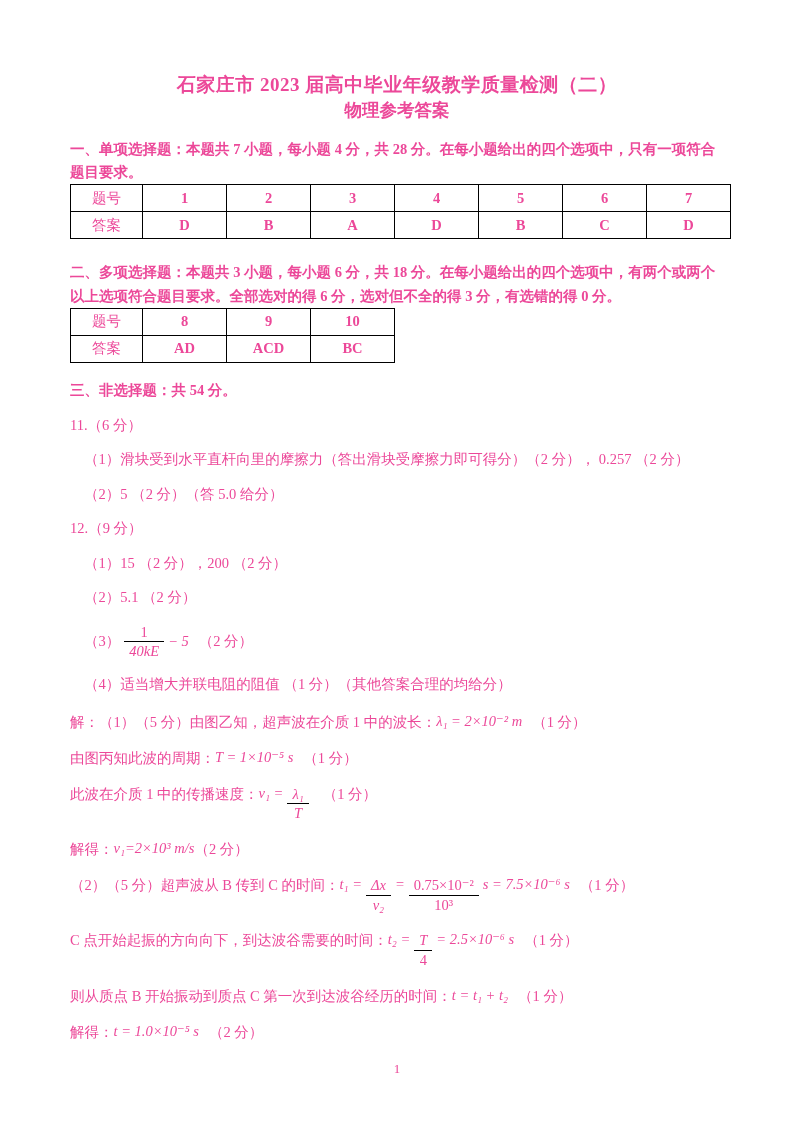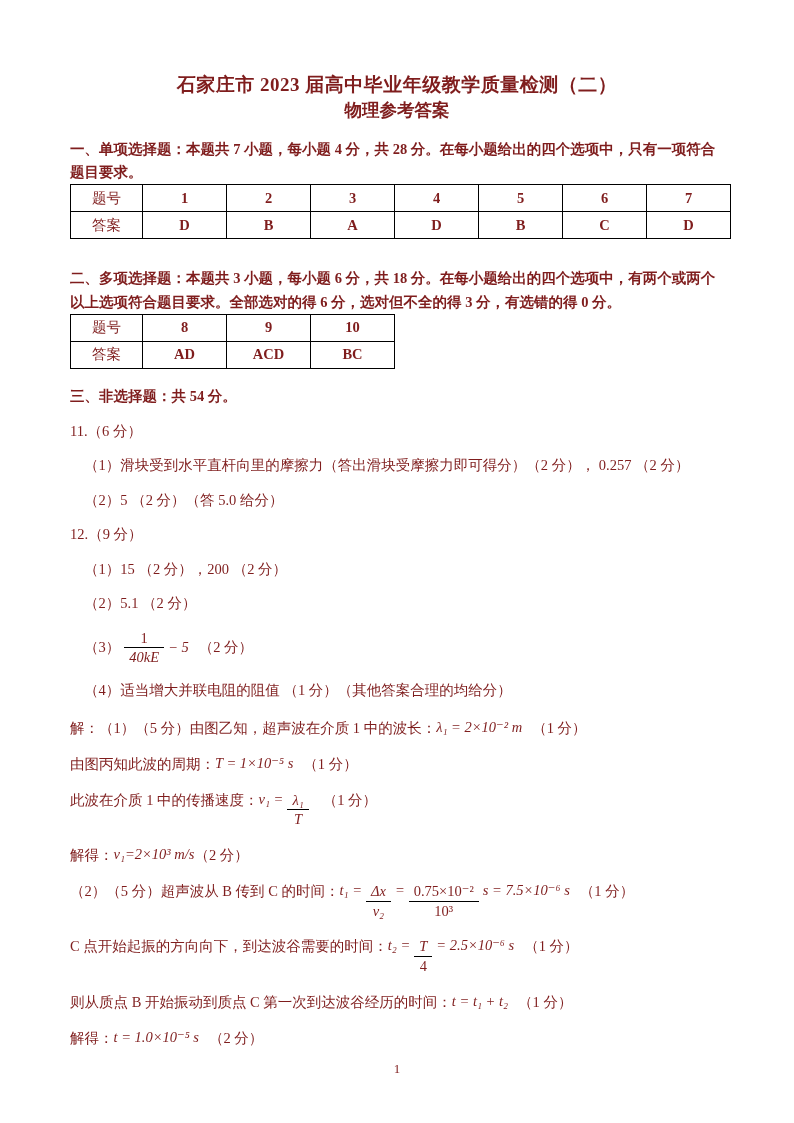--- a/index.html
+++ b/index.html
@@ -3,21 +3,21 @@
 <meta charset="utf-8">
 <style>
   * { margin: 0; padding: 0; box-sizing: border-box; }
   html, body { background: #e8e8e8; }
   .page {
     position: relative;
     width: 794px;
     height: 1123px;
     margin: 0 auto;
     background: #ffffff;
-    color: #7f1d1d;
+    color: #ec4899;
     font-family: "Liberation Serif", "DejaVu Serif", serif;
     font-size: 14.5px;
     padding: 72px 70px 0 70px;
     overflow: hidden;
   }
   .doc-title {
     text-align: center;
     font-size: 19px;
     font-weight: bold;
     letter-spacing: 0.5px;
@@ -102,21 +102,21 @@
       <td class="val">B</td>
       <td class="val">A</td>
       <td class="val">D</td>
       <td class="val">B</td>
       <td class="val">C</td>
       <td class="val">D</td>
     </tr>
   </tbody>
     </table>
 
-  <div class="section-heading" style="margin-top:28px;">二、多项选择题：本题共 3 小题，每小题 6 分，共 18 分。在每小题给出的四个选项中，有两个或两个以上选项符合题目要求。全部选对的得 6 分，选对但不全的得 3 分，有选错的得 0 分。</div>
+  <div class="section-heading" style="margin-top:22px;">二、多项选择题：本题共 3 小题，每小题 6 分，共 18 分。在每小题给出的四个选项中，有两个或两个以上选项符合题目要求。全部选对的得 6 分，选对但不全的得 3 分，有选错的得 0 分。</div>
 
   <table class="ans-table t2">
     <tbody>
         <tr>
       <td class="lbl">题号</td>
       <td class="val">8</td>
       <td class="val">9</td>
       <td class="val">10</td>
     </tr>
     <tr>

